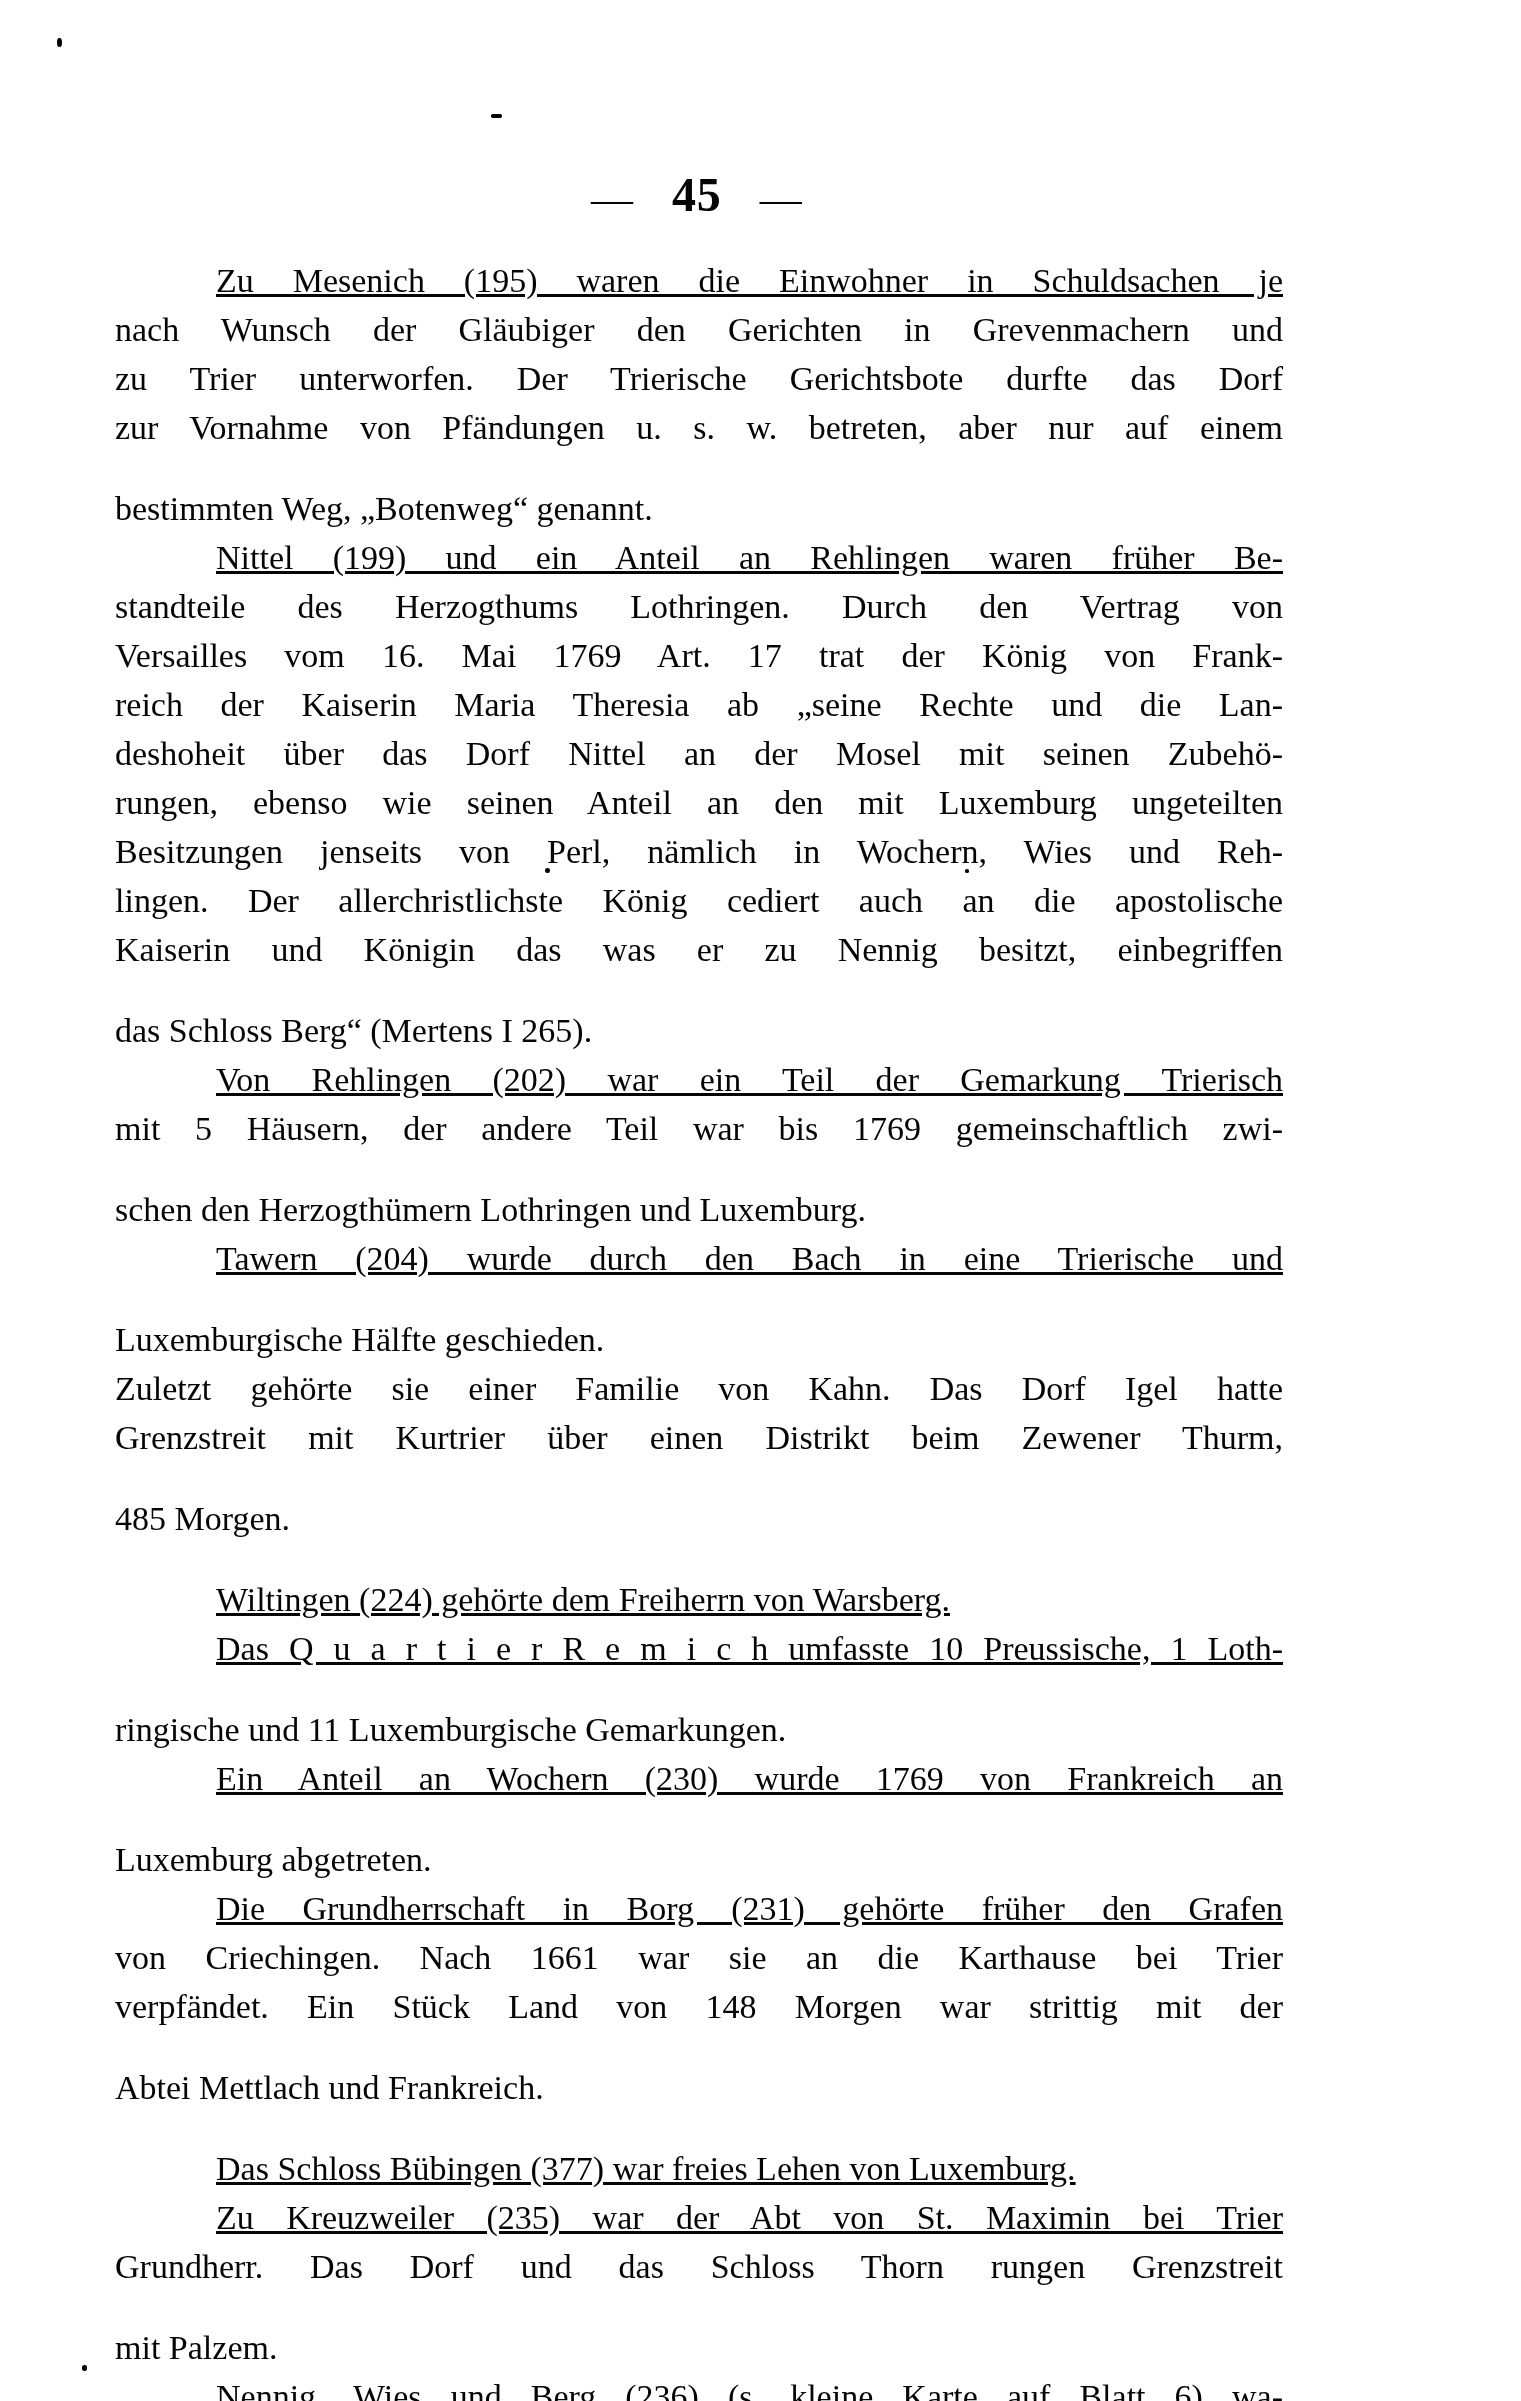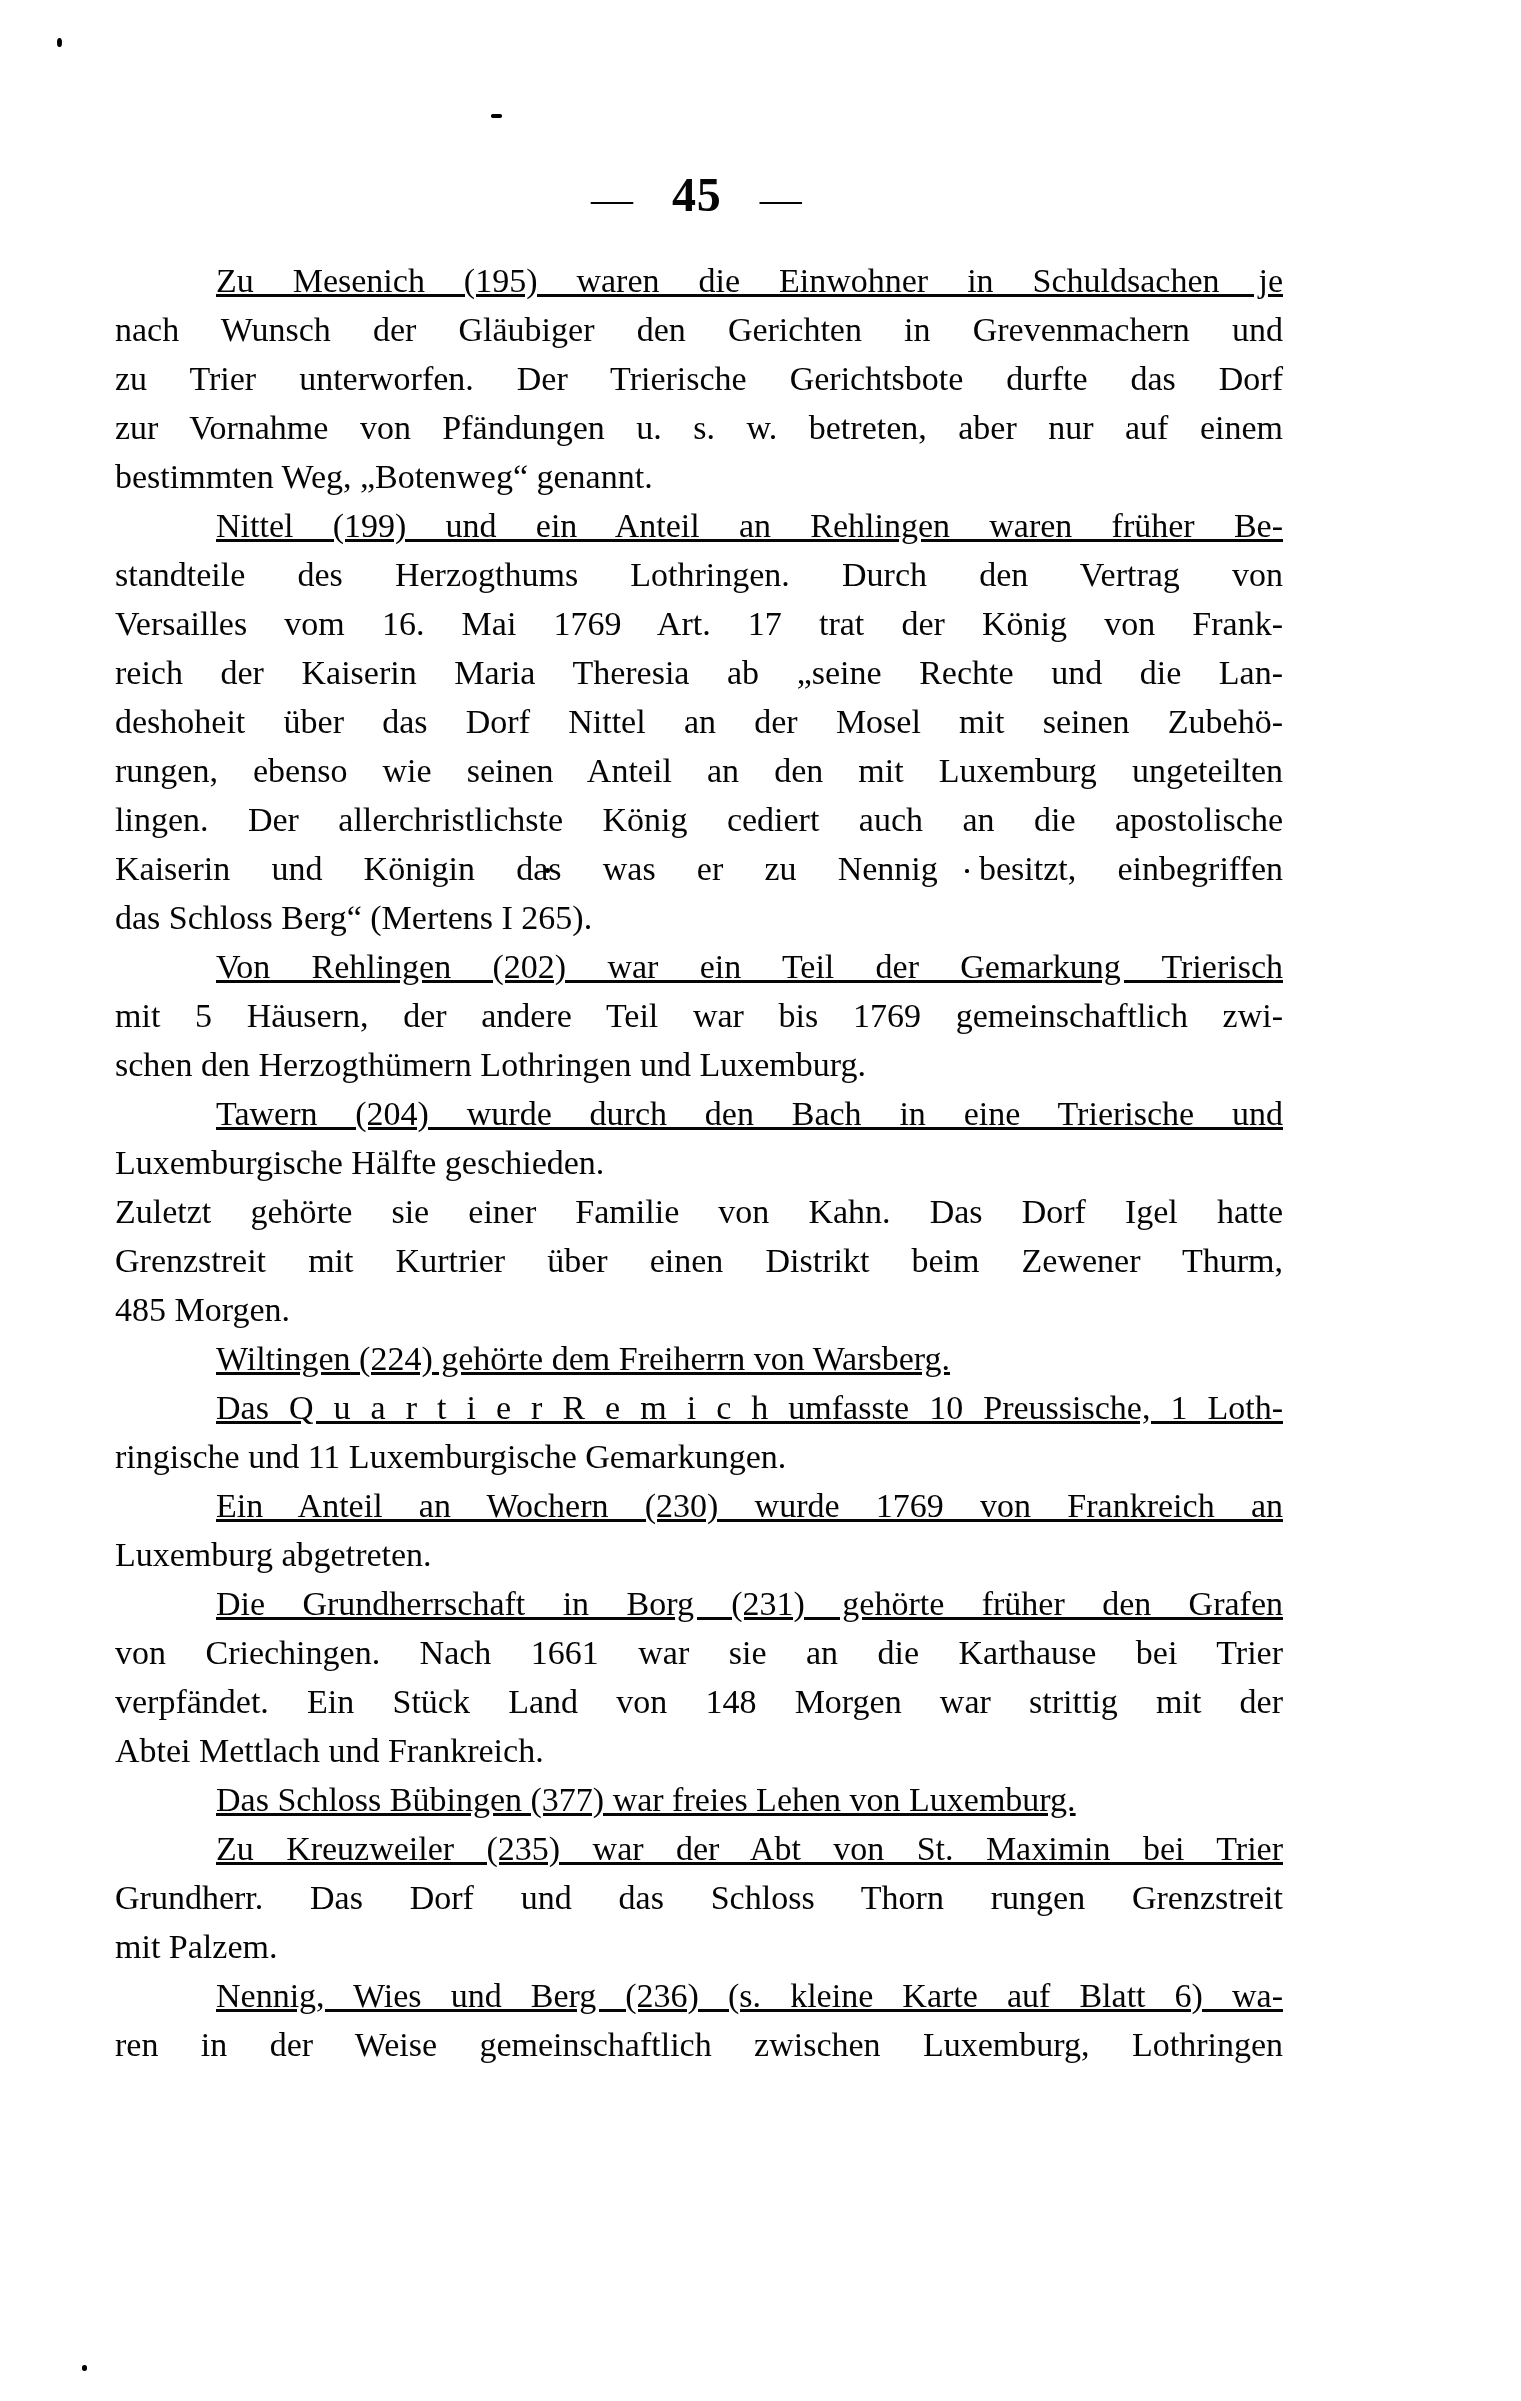--- a/index.html
+++ b/index.html
@@ -45,21 +45,21 @@
   .para { margin: 0; padding: 0; }
   .line {
     height: 49px;
     text-align: justify;
     text-align-last: justify;
     text-justify: inter-word;
     white-space: normal;
     overflow: visible;
   }
   .line.first { padding-left: 101px; text-decoration: underline; }
-  .line.end { text-align-last: left; }
+  .line.end { text-align-last: left; margin-top: 32px; }
   
   .speck {
     position: absolute;
     background: #000;
     border-radius: 50%;
   }
 </style>
 </head>
 <body>
 
@@ -79,20 +79,21 @@
         <div class="line">zur Vornahme von Pfändungen u. s. w. betreten, aber nur auf einem</div>
         <div class="line end">bestimmten Weg, „Botenweg“ genannt.</div>
       </div>
       <div class="para">
         <div class="line first">Nittel (199) und ein Anteil an Rehlingen waren früher Be-</div>
         <div class="line">standteile des Herzogthums Lothringen. Durch den Vertrag von</div>
         <div class="line">Versailles vom 16. Mai 1769 Art. 17 trat der König von Frank-</div>
         <div class="line">reich der Kaiserin Maria Theresia ab „seine Rechte und die Lan-</div>
         <div class="line">deshoheit über das Dorf Nittel an der Mosel mit seinen Zubehö-</div>
         <div class="line">rungen, ebenso wie seinen Anteil an den mit Luxemburg ungeteilten</div>
+        <div class="line">Besitzungen jenseits von Perl, nämlich in Wochern, Wies und Reh-</div>
         <div class="line">lingen. Der allerchristlichste König cediert auch an die apostolische</div>
         <div class="line">Kaiserin und Königin das was er zu Nennig besitzt, einbegriffen</div>
         <div class="line end">das Schloss Berg“ (Mertens I 265).</div>
       </div>
       <div class="para">
         <div class="line first">Von Rehlingen (202) war ein Teil der Gemarkung Trierisch</div>
         <div class="line">mit 5 Häusern, der andere Teil war bis 1769 gemeinschaftlich zwi-</div>
         <div class="line end">schen den Herzogthümern Lothringen und Luxemburg.</div>
       </div>
       <div class="para">

